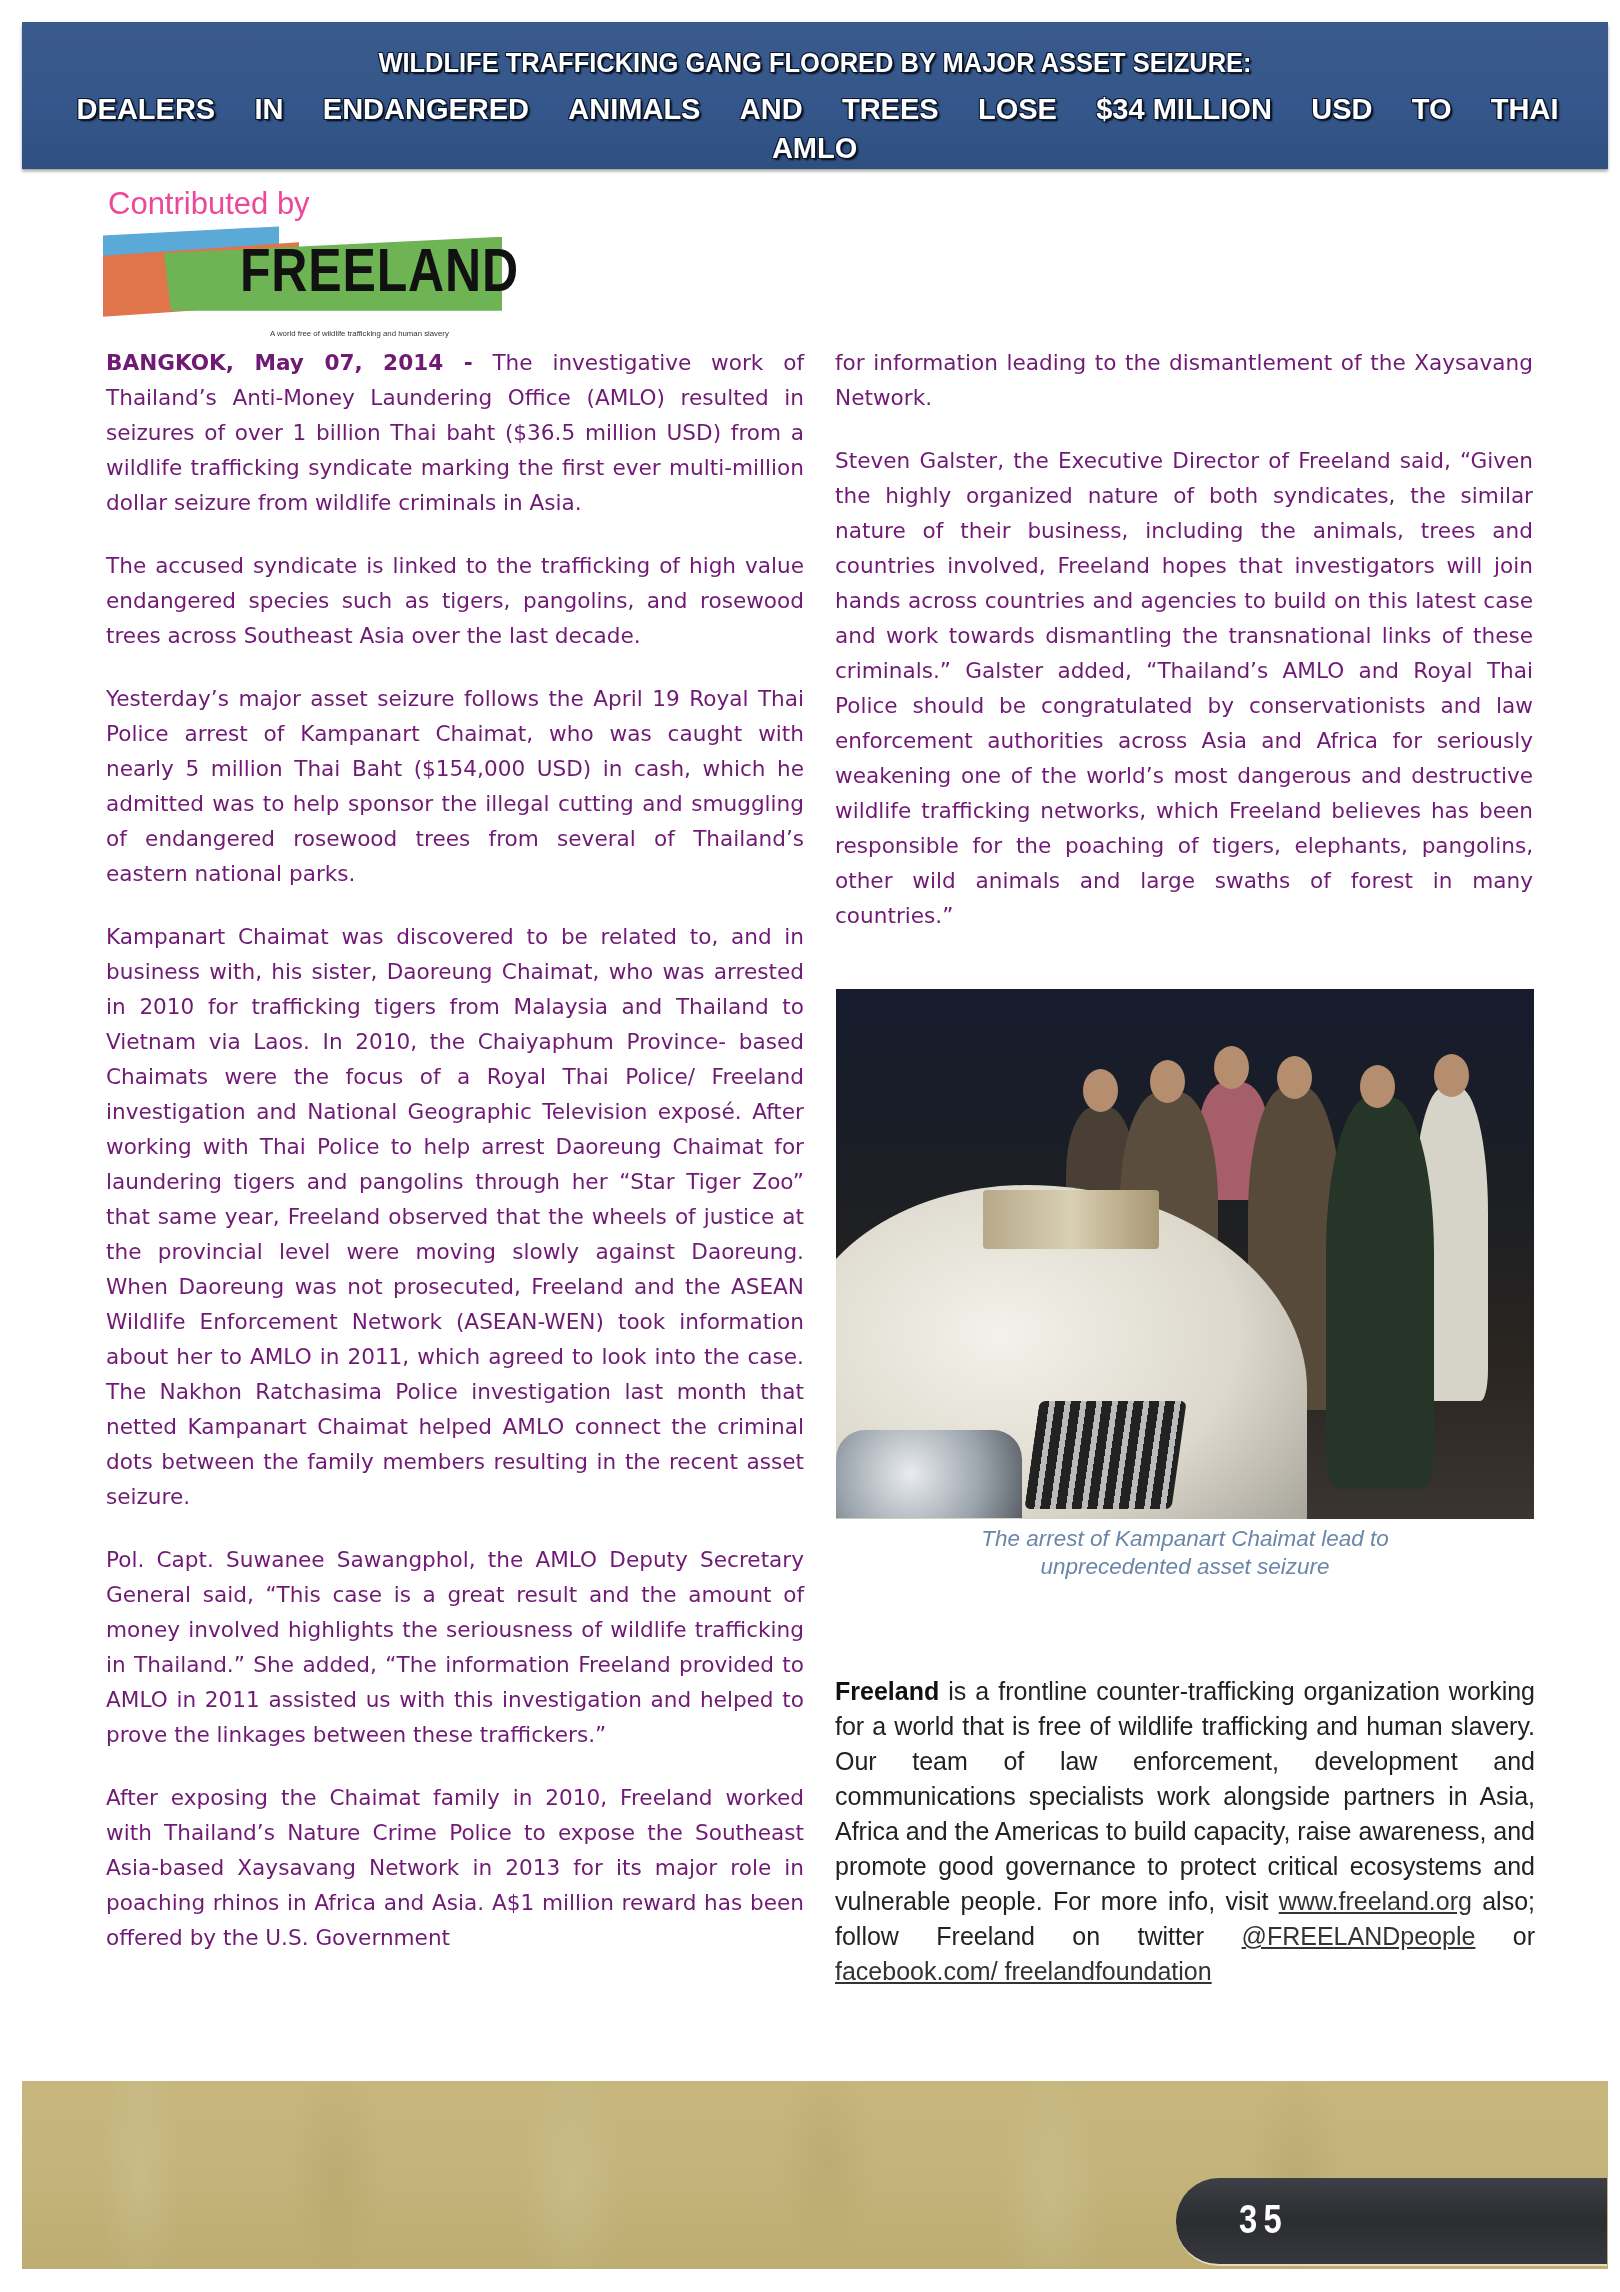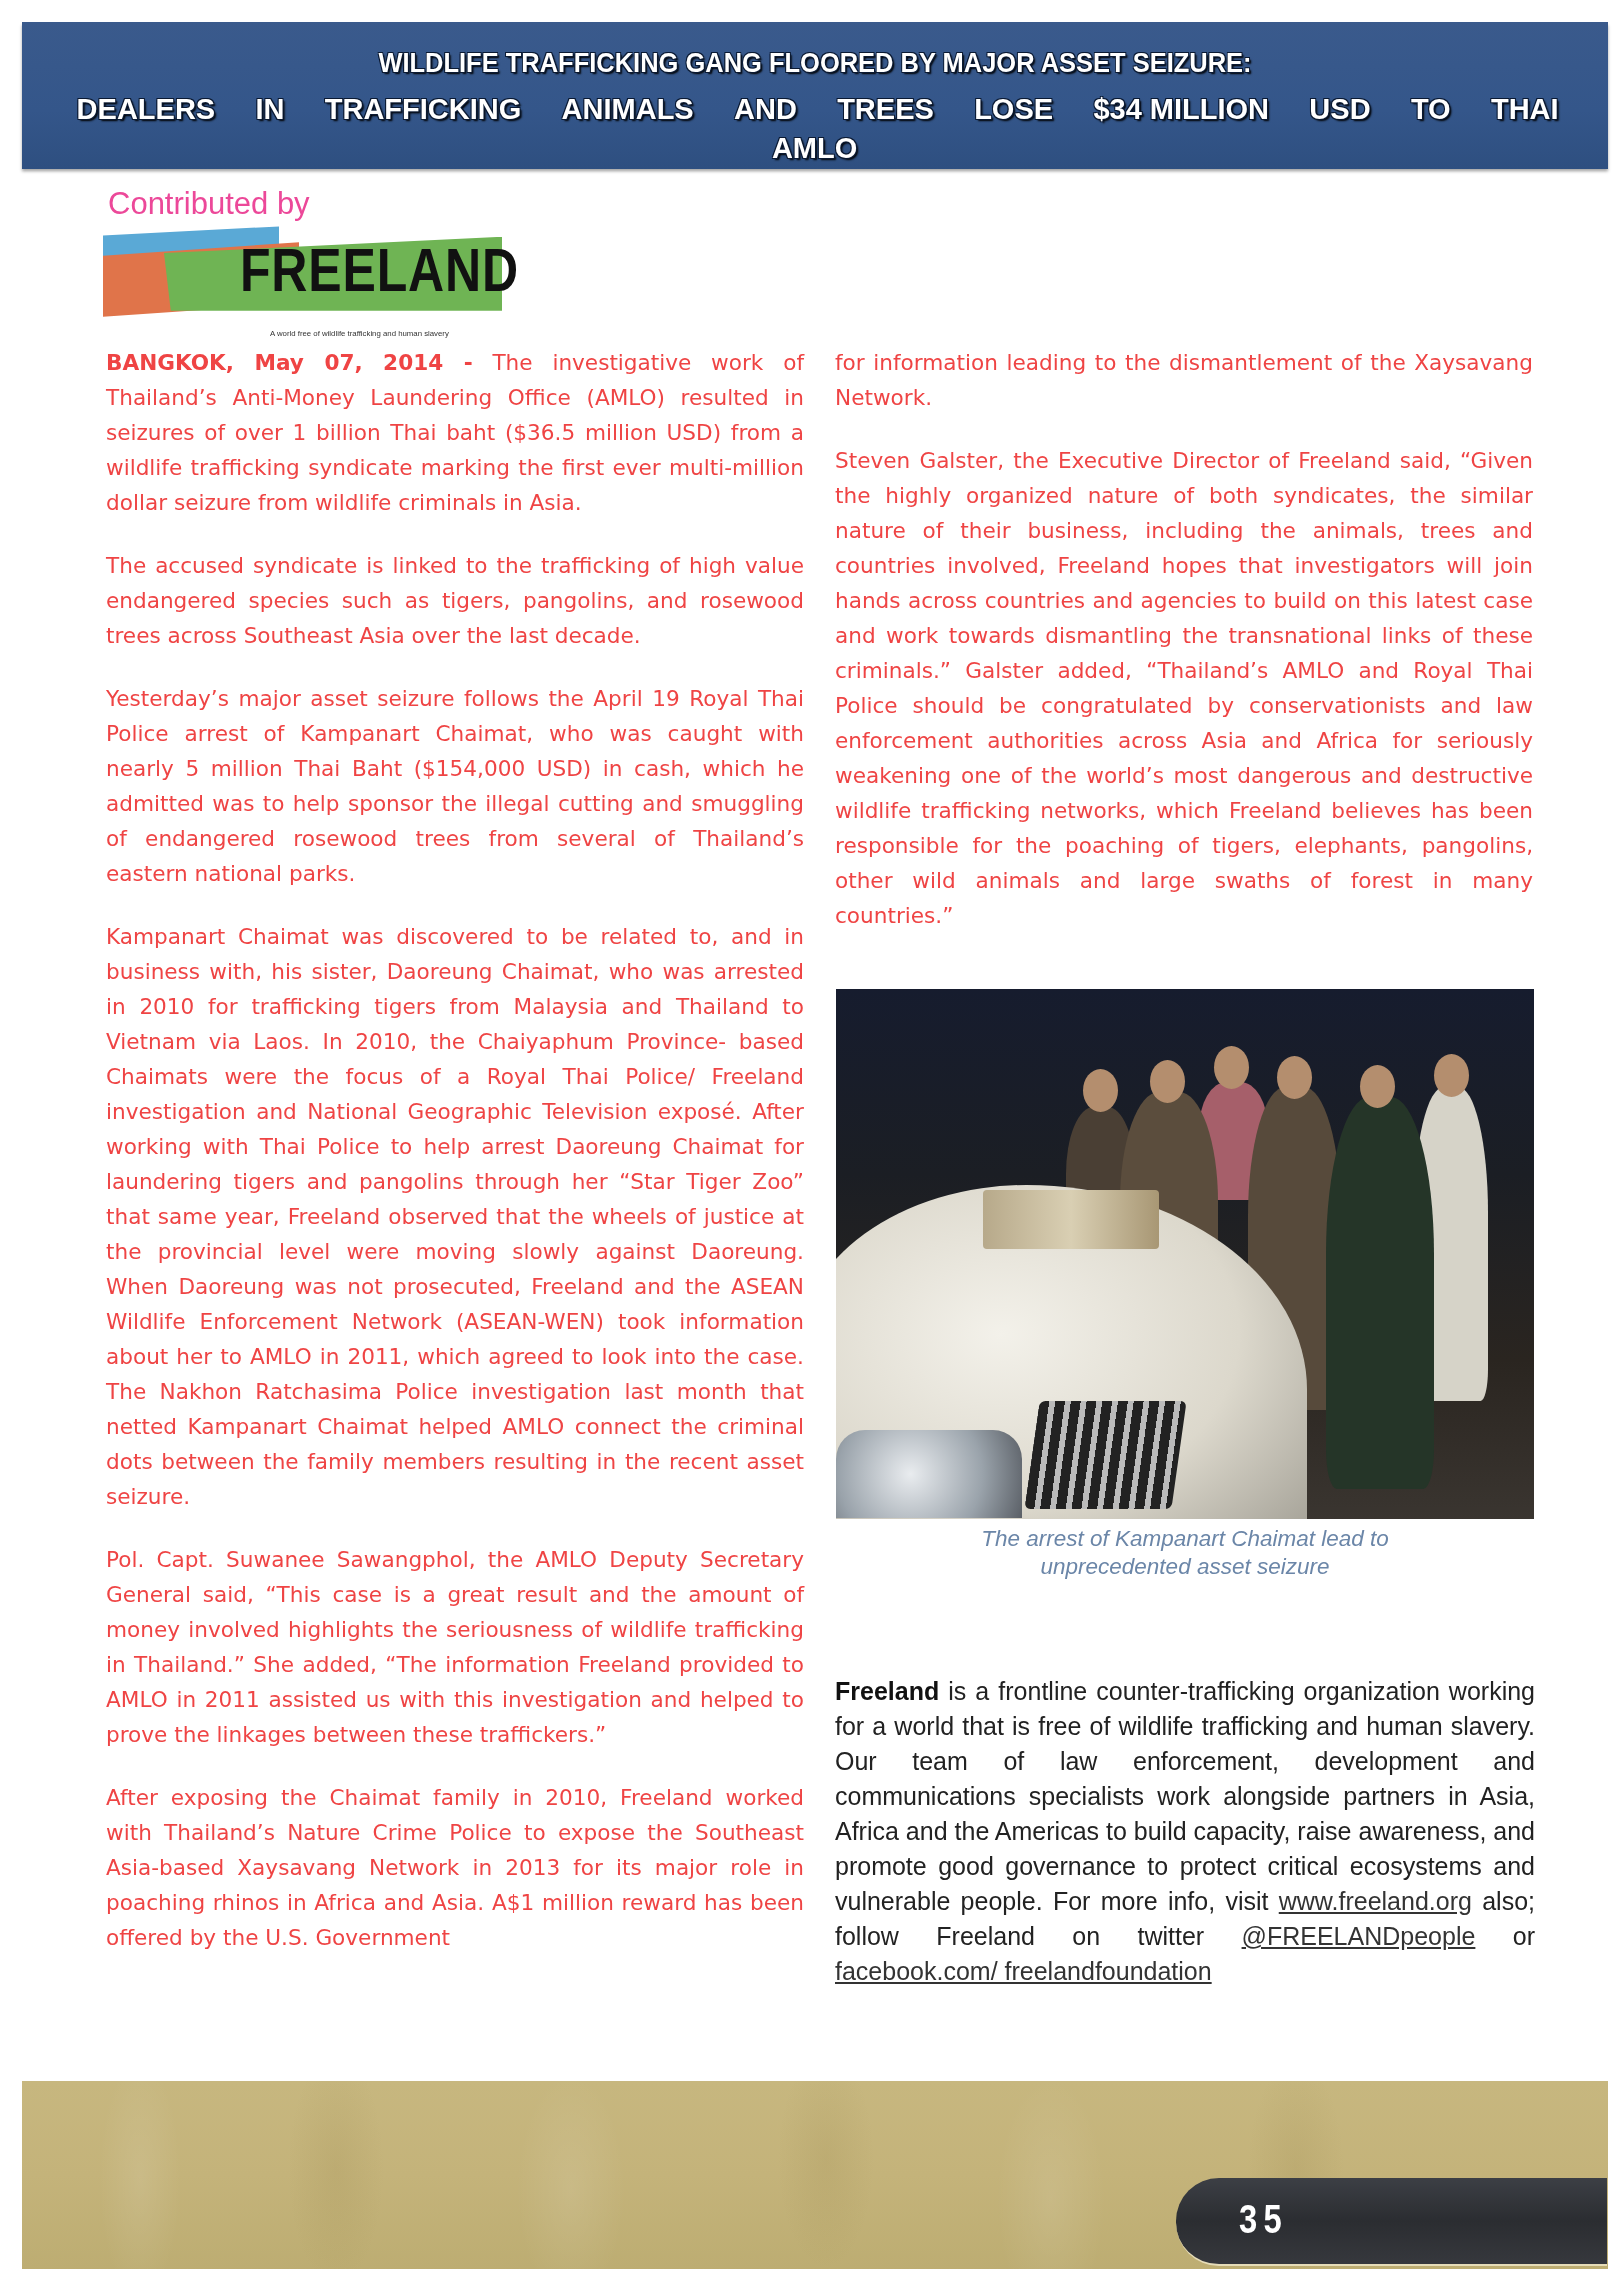--- a/index.html
+++ b/index.html
@@ -24,21 +24,21 @@
   .banner .l3 { position: absolute; left: 0; right: 0; top: 110px; font-size: 29px; }
 
   .contrib { position: absolute; left: 108px; top: 186px; font-size: 31px; font-weight: normal; color: #ec4899; }
   .logo { position: absolute; left: 103px; top: 227px; width: 412px; height: 90px; }
   .logo .blue { position:absolute; left:0; top:3.9px; width:176px; height:25.5px; background:#5aa9d6; transform: skewY(-3deg); }
   .logo .orange { position:absolute; left:0; top:21.6px; width:196px; height:61px; background:#e0744a; transform: skewY(-4deg); }
   .logo .green { position:absolute; left:61px; top:9.8px; width:338px; height:74px; background:#6fb454; clip-path: polygon(0 22%, 100% 0, 100% 100%, 2% 100%); }
   .logo .word { position:absolute; left:137px; top:7.8px; font-size:61px; font-weight:bold; color:#111; letter-spacing: 1px; transform: scaleX(0.82); transform-origin: left; font-family: "Liberation Sans", sans-serif; }
   .logo .tag { position:absolute; left:167px; top:78px; font-size:7.8px; color:#333; white-space: nowrap; margin-top: 24px; }
 
-  .col { position: absolute; font-family: "DejaVu Sans", sans-serif; font-size: 21.6px; line-height: 35px; color: #ef4444; text-align: justify; }
+  .col { position: absolute; font-family: "DejaVu Sans", sans-serif; font-size: 21.6px; line-height: 35px; color: #701a75; text-align: justify; }
   .col p { margin: 0 0 28px 0; }
   .col-left { left: 106px; top: 345px; width: 698px; }
   .col-right { left: 835px; top: 345px; width: 698px; }
   .col .lead { font-weight: bold; }
 
   .photo {
     position: absolute; left: 836px; top: 989px; width: 698px; height: 530px;
     background: linear-gradient(180deg, #161c2e 0%, #1b1e24 35%, #2a2520 70%, #3a3530 100%);
     overflow: hidden;
   }
@@ -81,21 +81,21 @@
   .pagenum { position: absolute; left: 63px; top: 17.6px; font-family: "Liberation Sans", sans-serif; font-weight: bold; font-size: 41px; color: #fff; letter-spacing: 7.8px; transform: scaleX(0.8); transform-origin: left; }
 </style>
 </head>
 <body>
 
 <div class="banner">
   <div class="l1">WILDLIFE TRAFFICKING GANG FLOORED BY MAJOR ASSET SEIZURE:</div>
   <div class="l2">
     <span>DEALERS</span>
     <span>IN</span>
-    <span>TRAFFICKING</span>
+    <span>ENDANGERED</span>
     <span>ANIMALS</span>
     <span>AND</span>
     <span>TREES</span>
     <span>LOSE</span>
     <span>$34 MILLION</span>
     <span>USD</span>
     <span>TO</span>
     <span>THAI</span>
   </div>
   <div class="l3">AMLO</div>

